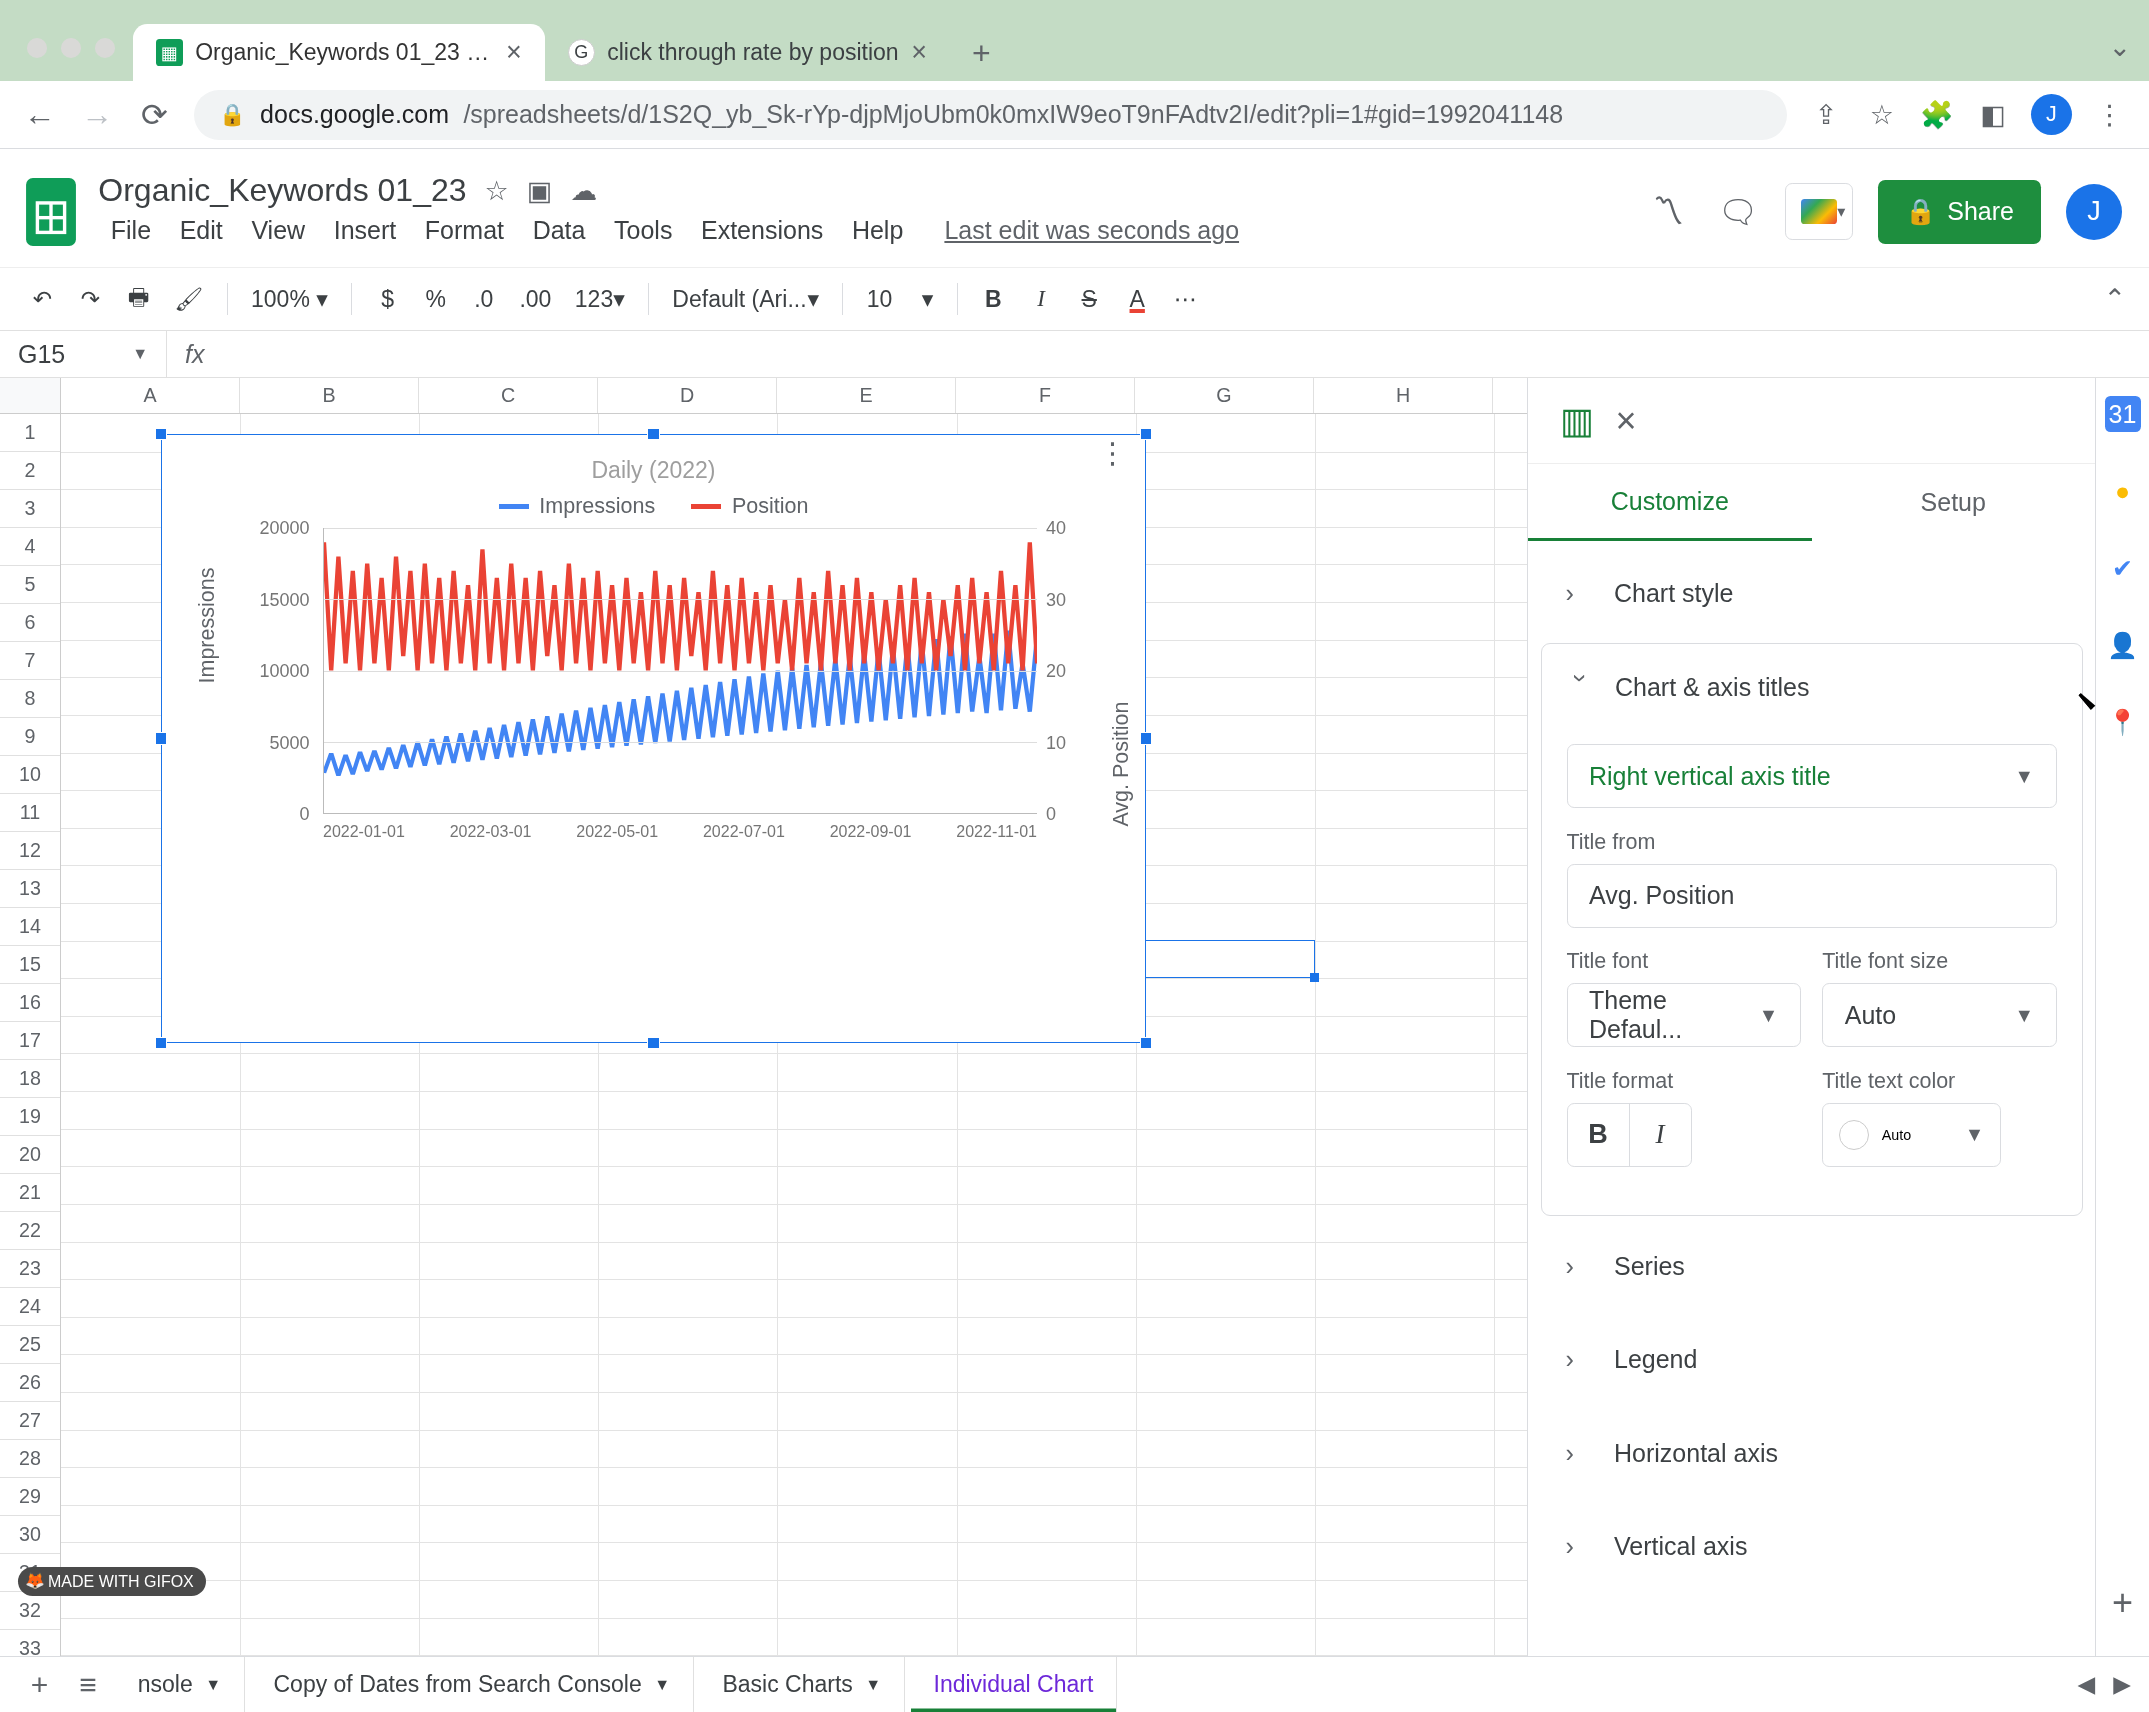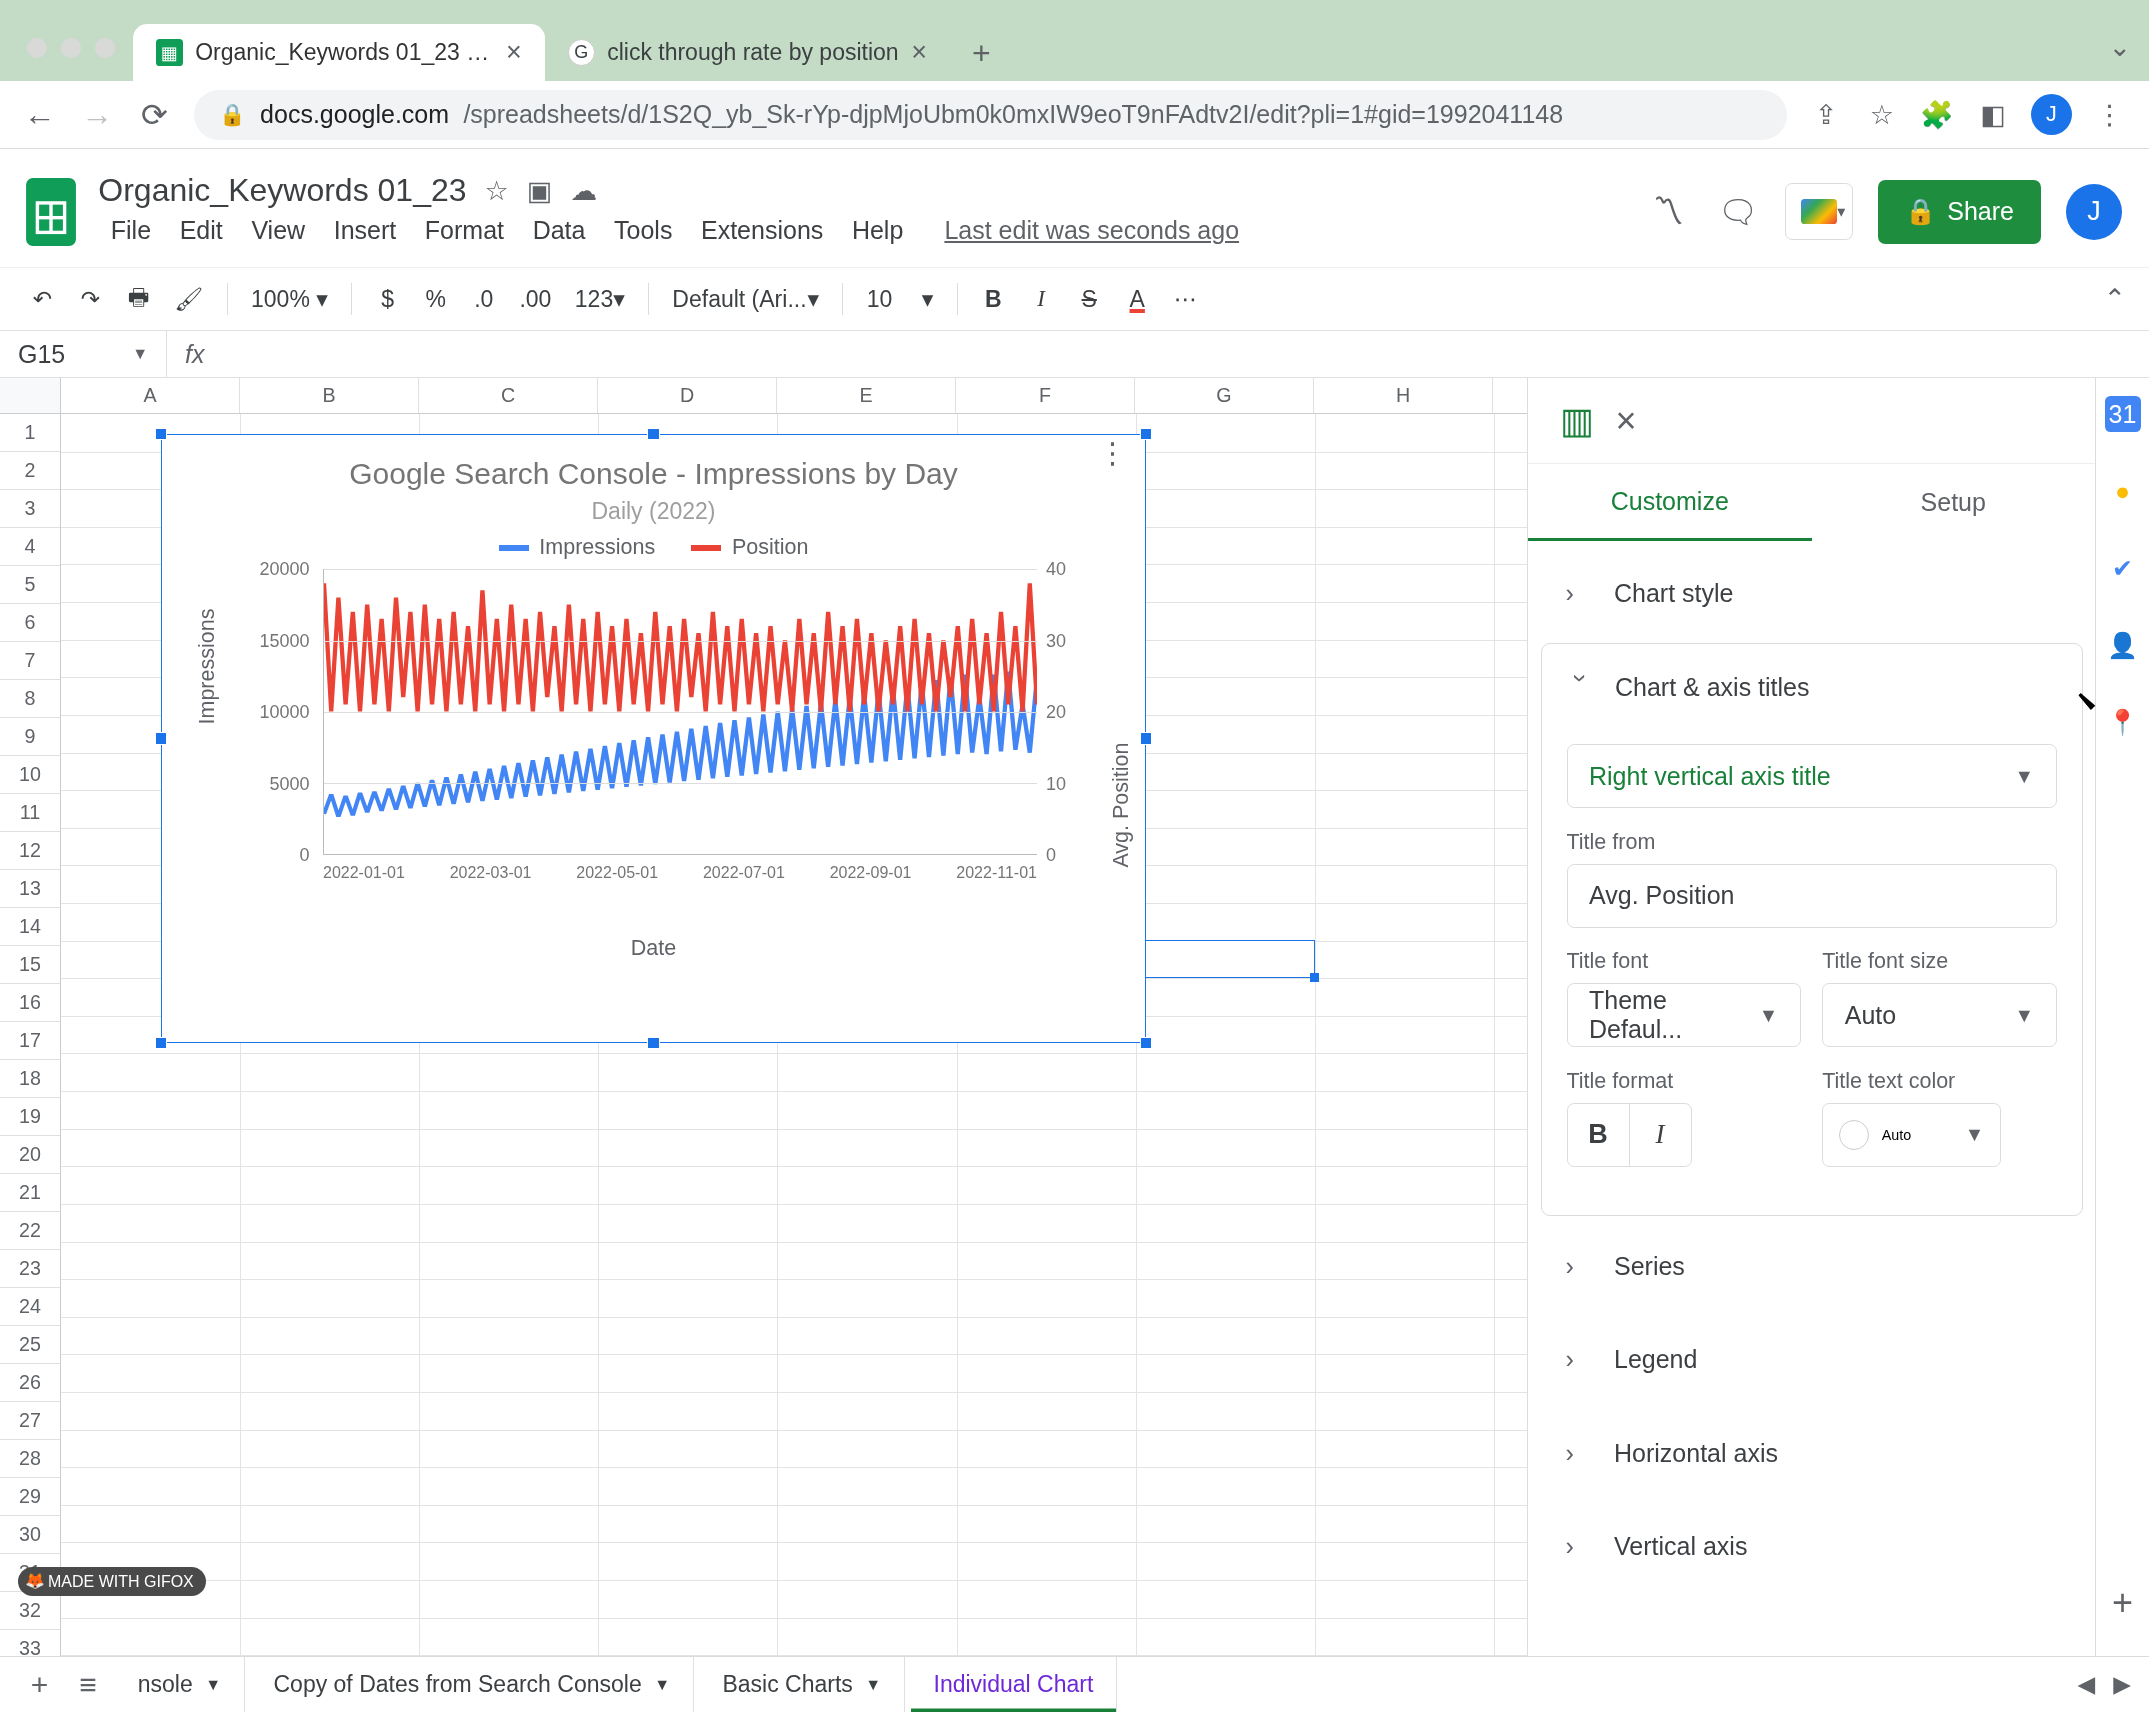--- a/index.html
+++ b/index.html
@@ -379,21 +379,20 @@
       <div class="csel" style="top:-7.2px;left:-7.2px"></div>
       <div class="csel" style="top:-7.2px;left:calc(50% - 6.3px)"></div>
       <div class="csel" style="top:-7.2px;right:-7.2px"></div>
       <div class="csel" style="top:calc(50% - 6.3px);left:-7.2px"></div>
       <div class="csel" style="top:calc(50% - 6.3px);right:-7.2px"></div>
       <div class="csel" style="bottom:-7.2px;left:-7.2px"></div>
       <div class="csel" style="bottom:-7.2px;left:calc(50% - 6.3px)"></div>
       <div class="csel" style="bottom:-7.2px;right:-7.2px"></div>
       <div class="chartmenu">⋮</div>
       <div class="chart-inner">
-        <div class="chart-title">Google Search Console - Impressions by Day</div>
         <div class="chart-sub">Daily (2022)</div>
         <div class="legend">
           <div class="lg">
               <div class="swatch" style="background:#4285f4"></div>
               <span>Impressions</span>
             </div>
           <div class="lg">
               <div class="swatch" style="background:#ea4335"></div>
               <span>Position</span>
             </div>
@@ -427,21 +426,20 @@
             </div>
           <div class="xticks" id="xticks">
               <span>2022-01-01</span>
               <span>2022-03-01</span>
               <span>2022-05-01</span>
               <span>2022-07-01</span>
               <span>2022-09-01</span>
               <span>2022-11-01</span>
             </div>
         </div>
-        <div class="xlabel">Date</div>
       </div>
     </div>
 
     <div class="gifox">MADE WITH GIFOX</div>
   </div>
 
   <div class="sidebar">
     <div class="sb-head">
       <div class="ico">▥</div>
       <div class="x">×</div>

